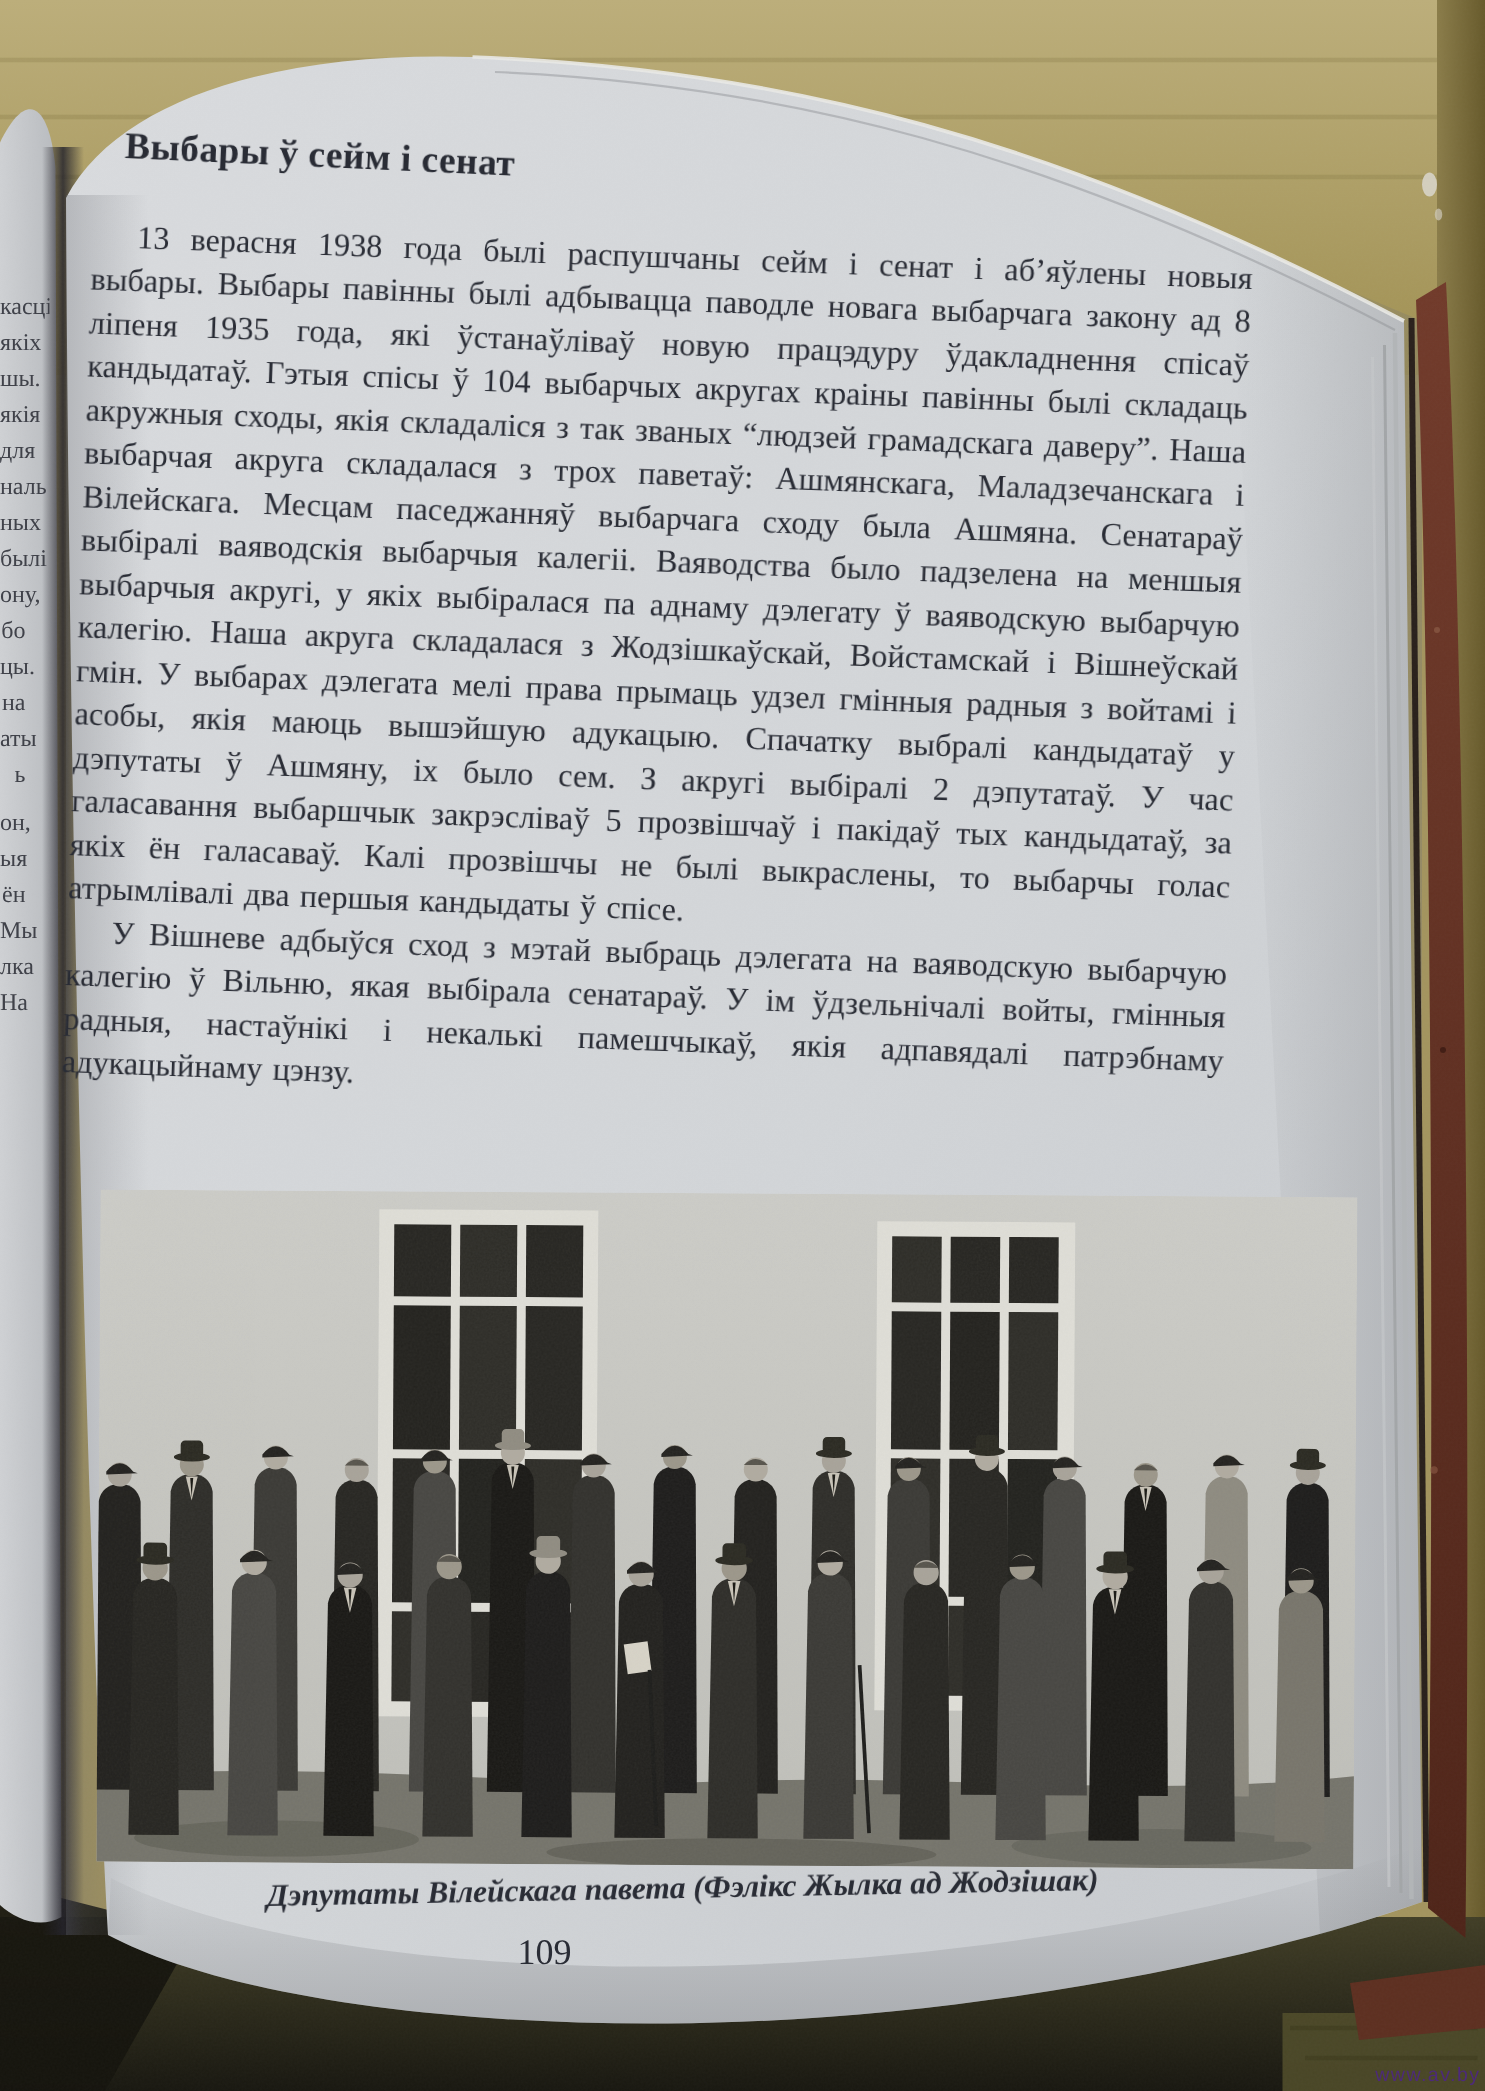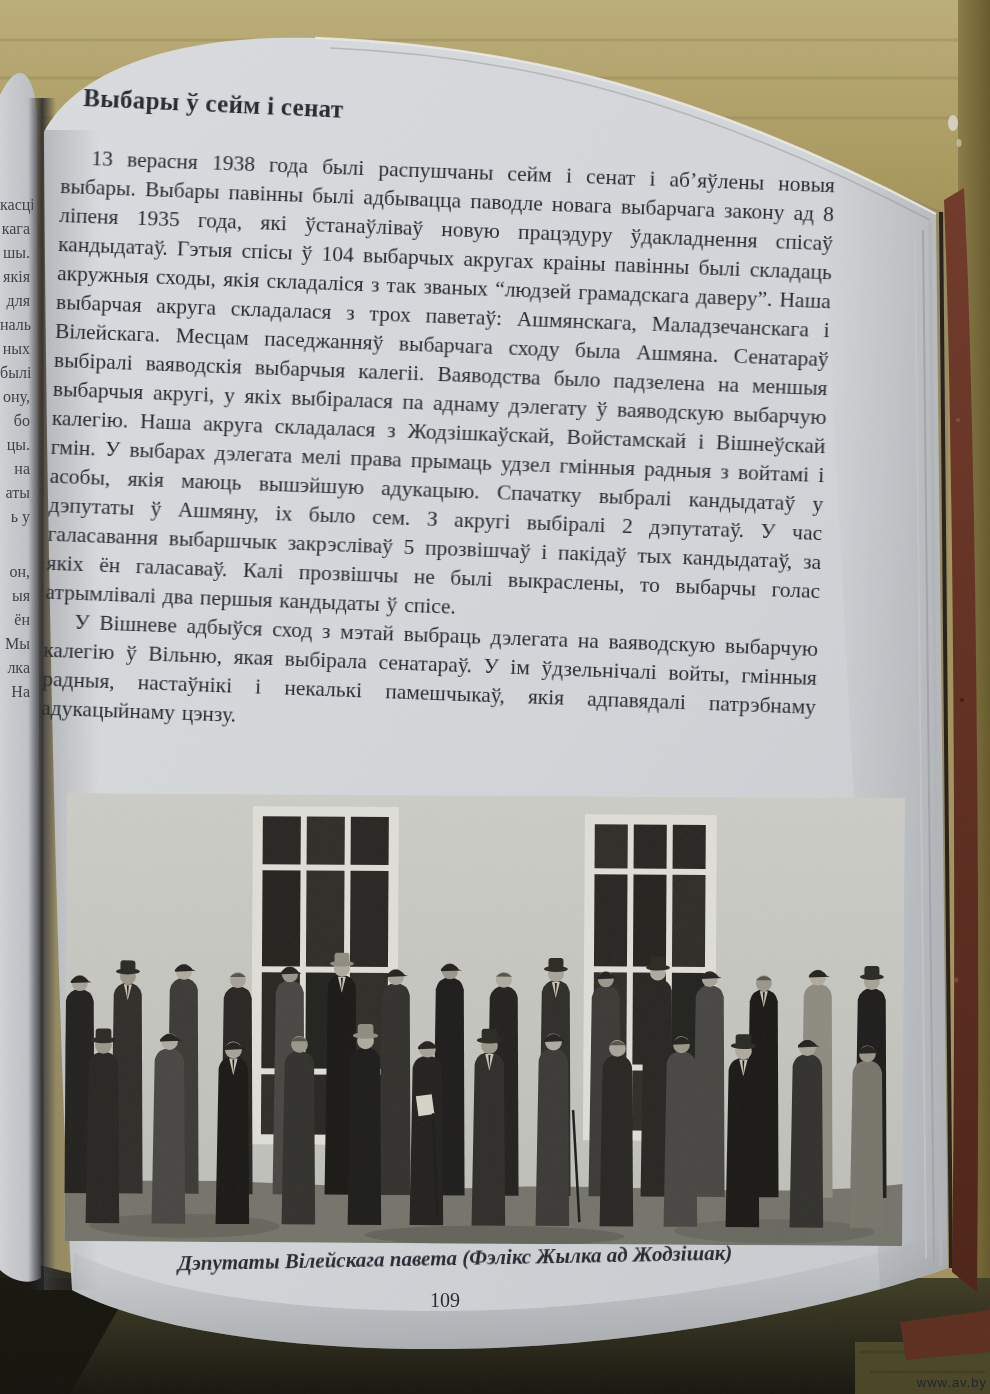--- a/index.html
+++ b/index.html
@@ -8,25 +8,25 @@
     background:#a1915c;
     font-family:"Liberation Serif","DejaVu Serif",serif;
   }
   #scene{position:absolute;left:0;top:0;width:990px;height:1394px;}
   svg.layer{position:absolute;left:0;top:0;}
   .textlayer{position:absolute;color:#272a33;filter:blur(.35px);}
   #title{left:84px;top:84px;font-size:25px;font-weight:bold;transform:rotate(2.6deg);transform-origin:0 0;letter-spacing:.3px;white-space:nowrap;}
   #bodytext{left:62px;top:143px;width:774px;font-size:21.5px;line-height:29px;text-align:justify;word-spacing:1.5px;transform:rotate(2.1deg);transform-origin:0 0;}
   #bodytext p{margin:0;text-indent:30px;}
   #caption{left:100px;top:1246px;width:710px;text-align:center;font-weight:bold;font-style:italic;font-size:21px;transform:rotate(-1.1deg);}
-  #pagenum{left:345px;top:1289px;width:200px;text-align:center;font-size:20px;}
+  #pagenum{left:345px;top:1289px;width:200px;font-size:24px;}
   #fragments{left:0;top:196px;width:33px;font-size:16px;color:#3e4048;filter:blur(.45px);}
-  #fragments span{display:block;height:24px;text-align:right;padding-right:3px;overflow:hidden;}
+  #fragments span{display:block;height:24px;text-align:right;padding-right:16px;overflow:hidden;}
   #photo{position:absolute;left:67px;top:793px;transform:rotate(.35deg);transform-origin:0 0;}
-  #wm{position:absolute;right:3px;bottom:4px;font-family:"Liberation Sans","DejaVu Sans",sans-serif;font-size:13px;color:#0f172a;opacity:.75;letter-spacing:1px;filter:blur(.3px);}
+  #wm{position:absolute;right:3px;bottom:4px;font-family:"Liberation Sans","DejaVu Sans",sans-serif;font-size:13px;color:#4c1d95;opacity:.75;letter-spacing:1px;filter:blur(.3px);}
   #grainAll{position:absolute;left:0;top:0;pointer-events:none;}
 </style>
 </head>
 <body>
 
 <div id="scene">
 
   <svg class="layer" width="990" height="1394" viewBox="0 0 990 1394">
     <defs>
       <linearGradient id="woodTopG" x1="0" y1="0" x2="0" y2="1">
@@ -107,34 +107,34 @@
     <ellipse cx="959" cy="143" rx="2.5" ry="4" fill="#cfc9ba" opacity=".7"></ellipse>
     <circle cx="958" cy="420" r="2" fill="#8a5a44" opacity=".7"></circle>
     <circle cx="962" cy="700" r="2" fill="#3a1810" opacity=".8"></circle>
     <circle cx="956" cy="980" r="2.5" fill="#8a5a44" opacity=".6"></circle>
 
     <path d="M900,1322 L990,1310 L990,1352 L906,1360 Z" fill="#5d2f20"></path>
   </svg>
 
   <div id="fragments" class="textlayer">
       <span>касці</span>
-      <span>кага</span>
+      <span>якіх</span>
       <span>шы.</span>
       <span>якія</span>
       <span>для</span>
       <span>наль</span>
       <span>ных</span>
       <span>былі</span>
       <span>ону,</span>
       <span>бо</span>
       <span>цы.</span>
       <span>на</span>
       <span>аты</span>
       <span>ь у</span>
-      <span style="margin-top: 31px;">он,</span>
+      <span style="margin-top: 8px;">он,</span>
       <span>ыя</span>
       <span>ён</span>
       <span>Мы</span>
       <span>лка</span>
       <span>На</span>
     </div>
 
   <div id="title" class="textlayer">Выбары ў сейм і сенат</div>
 
   <div id="bodytext" class="textlayer">

